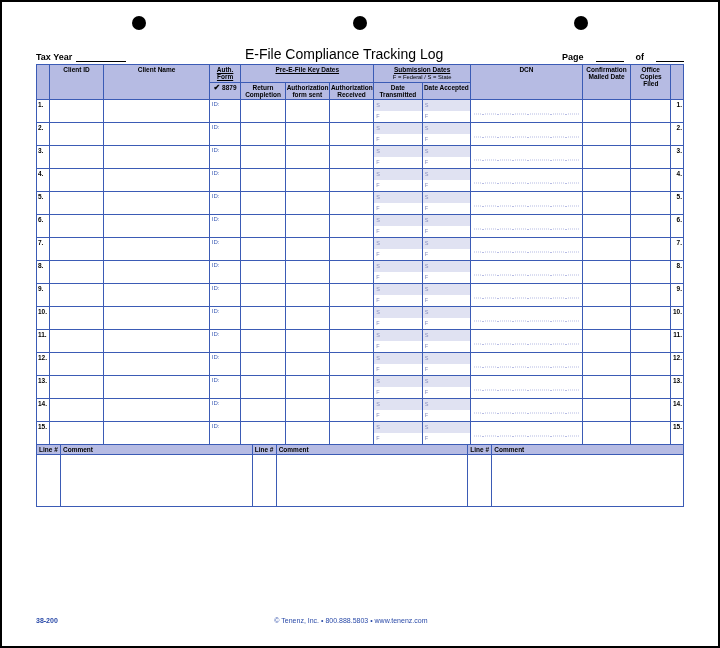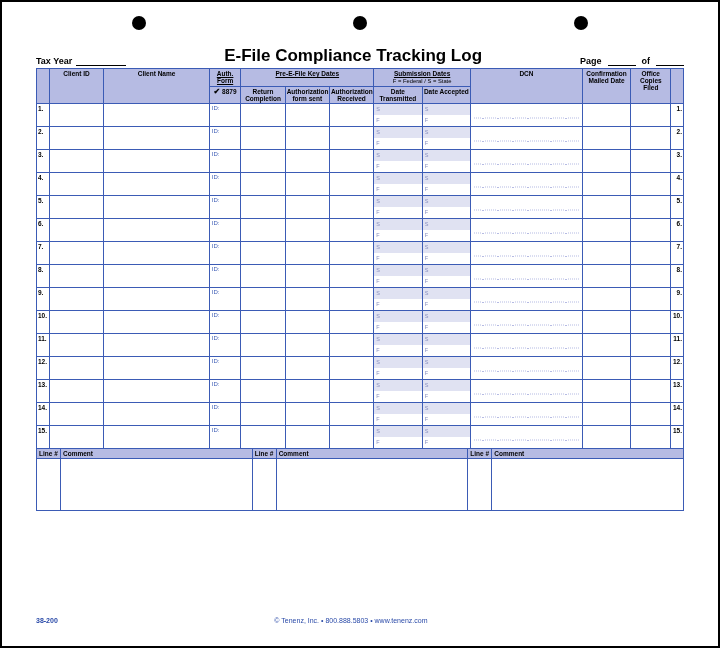--- a/index.html
+++ b/index.html
@@ -42,22 +42,22 @@
     bottom: 48px;
   }
   .top-row {
     display: flex;
     align-items: flex-end;
     justify-content: flex-start;
     margin-bottom: 2px;
   }
   .tax-year { font-weight: bold; font-size: 9px; display: flex; align-items: flex-end; gap: 4px; }
   .tax-year .line { display: inline-block; border-bottom: 1px solid #000; width: 50px; height: 10px; }
-  .title { font-weight: bold; font-size: 17px; text-align: center; flex: 1; }
-  .pager { font-weight: bold; font-size: 9px; display: flex; align-items: flex-end; gap: 6px; }
+  .title { font-weight: normal; font-size: 14px; text-align: center; flex: 1; }
+  .pager { font-weight: bold; font-size: 9px; display: flex; align-items: flex-end; gap: 12px; }
   .pager .line { display: inline-block; border-bottom: 1px solid #000; width: 28px; height: 10px; }
 
   table { border-collapse: collapse; width: 100%; table-layout: fixed; }
   td, th { border: 0.5px solid #3b5bb5; padding: 0; vertical-align: top; }
   .hdr { background: #b6bbe3; color: #000; text-align: center; font-size: 6.5px; line-height: 1.1; padding: 1px 1px; font-weight: bold; }
   .hdr-u { text-decoration: underline; }
   .hdr-sub { font-size: 5.8px; font-weight: normal; }
   .num-col { width: 12px; }
   .row-num { font-size: 6.5px; padding: 1px 1px; text-align: left; font-weight: bold; }
   .row-num-r { text-align: right; }

